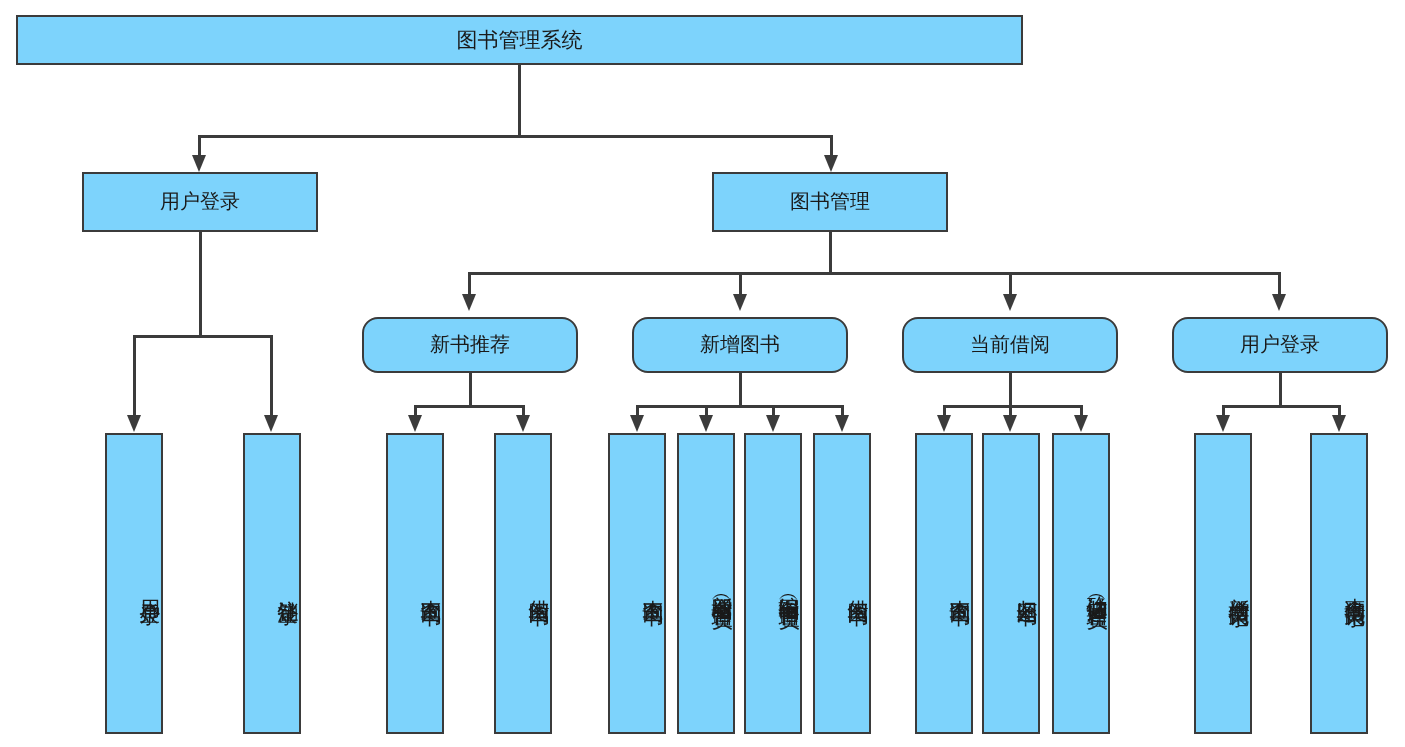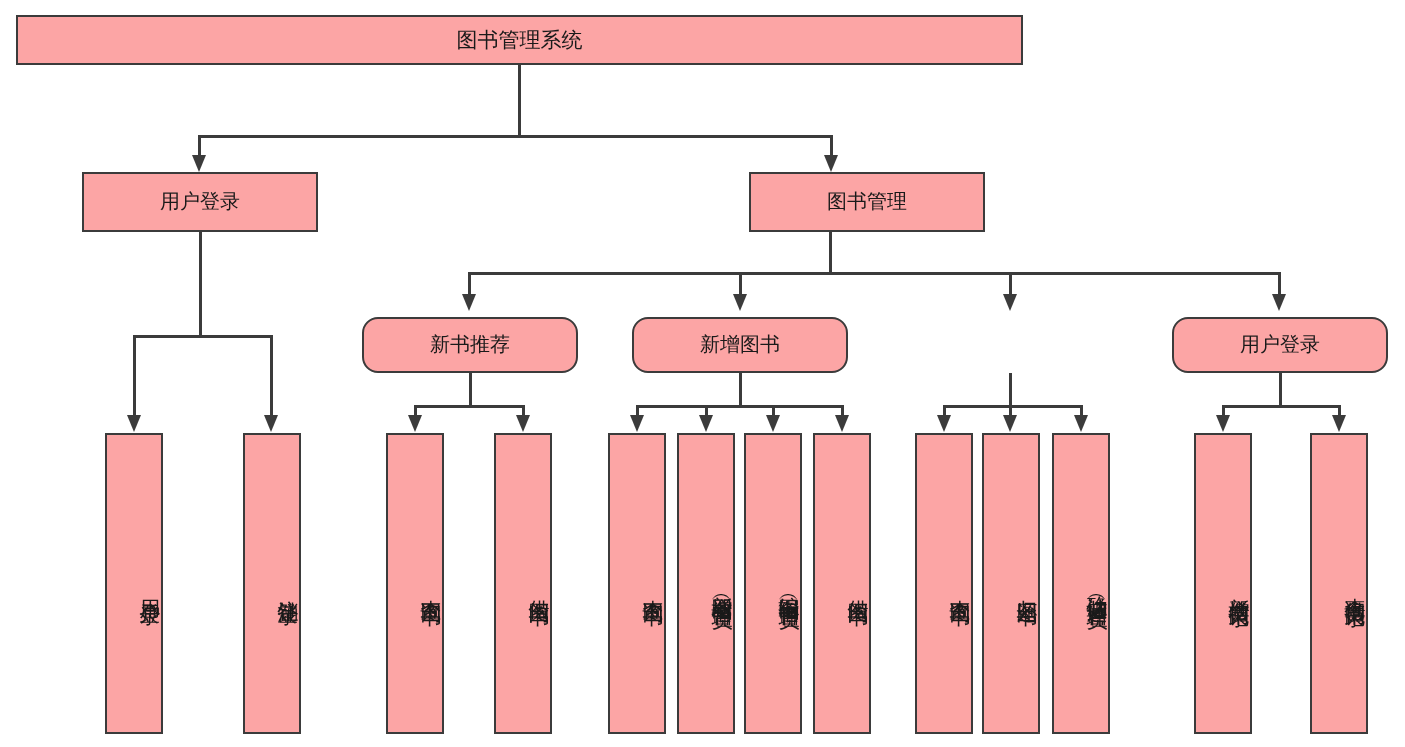--- a/index.html
+++ b/index.html
@@ -11,21 +11,21 @@
     position:relative;
     width:1405px;
     height:747px;
     background:#ffffff;
     overflow:hidden;
   }
   
   .node{
     position:absolute;
     box-sizing:border-box;
-    background:#fca5a5;
+    background:#7dd3fc;
     border:2.5px solid #3b3b3b;
     display:flex;
     align-items:center;
     justify-content:center;
     color:#1a1a1a;
     line-height:1.08;
   }
   .node.root{
     font-size:21px;
   }
@@ -93,21 +93,21 @@
   <div class="seg hline" style="left:198px;top:135px;width:634px;"></div>
 
   <div class="seg vline" style="left:198px;top:135px;height:25px;"></div>
   <div class="arrow" style="left:192px;top:155px;"></div>
   <div class="seg vline" style="left:830px;top:135px;height:25px;"></div>
   <div class="arrow" style="left:824px;top:155px;"></div>
 
   <div class="node lvl1" style="left:82px;top:172px;width:236px;height:60px;">
     <span class="lbl">用户登录</span>
   </div>
-  <div class="node lvl1" style="left:712px;top:172px;width:236px;height:60px;margin-left:37px;">
+  <div class="node lvl1" style="left:712px;top:172px;width:236px;height:60px;">
     <span class="lbl">图书管理</span>
   </div>
 
   <div class="seg vline" style="left:199px;top:232px;height:103px;"></div>
   <div class="seg hline" style="left:133px;top:335px;width:139px;"></div>
   <div class="seg vline" style="left:133px;top:335px;height:85px;"></div>
   <div class="arrow" style="left:127px;top:415px;"></div>
   <div class="seg vline" style="left:270px;top:335px;height:85px;"></div>
   <div class="arrow" style="left:264px;top:415px;"></div>
 
@@ -121,20 +121,23 @@
   <div class="arrow" style="left:1003px;top:294px;"></div>
   <div class="seg vline" style="left:1278px;top:272px;height:27px;"></div>
   <div class="arrow" style="left:1272px;top:294px;"></div>
 
   <div class="node lvl2" style="left:362px;top:317px;width:216px;height:56px;">
     <span class="lbl">新书推荐</span>
   </div>
   <div class="node lvl2" style="left:632px;top:317px;width:216px;height:56px;">
     <span class="lbl">新增图书</span>
   </div>
+  <div class="node lvl2" style="left:902px;top:317px;width:216px;height:56px;">
+    <span class="lbl">当前借阅</span>
+  </div>
   <div class="node lvl2" style="left:1172px;top:317px;width:216px;height:56px;">
     <span class="lbl">用户登录</span>
   </div>
 
   <div class="seg vline" style="left:469px;top:373px;height:32px;"></div>
   <div class="seg hline" style="left:414px;top:405px;width:110px;"></div>
   <div class="seg vline" style="left:414px;top:405px;height:14px;"></div>
   <div class="arrow" style="left:408px;top:415px;"></div>
   <div class="seg vline" style="left:522px;top:405px;height:14px;"></div>
   <div class="arrow" style="left:516px;top:415px;"></div>

